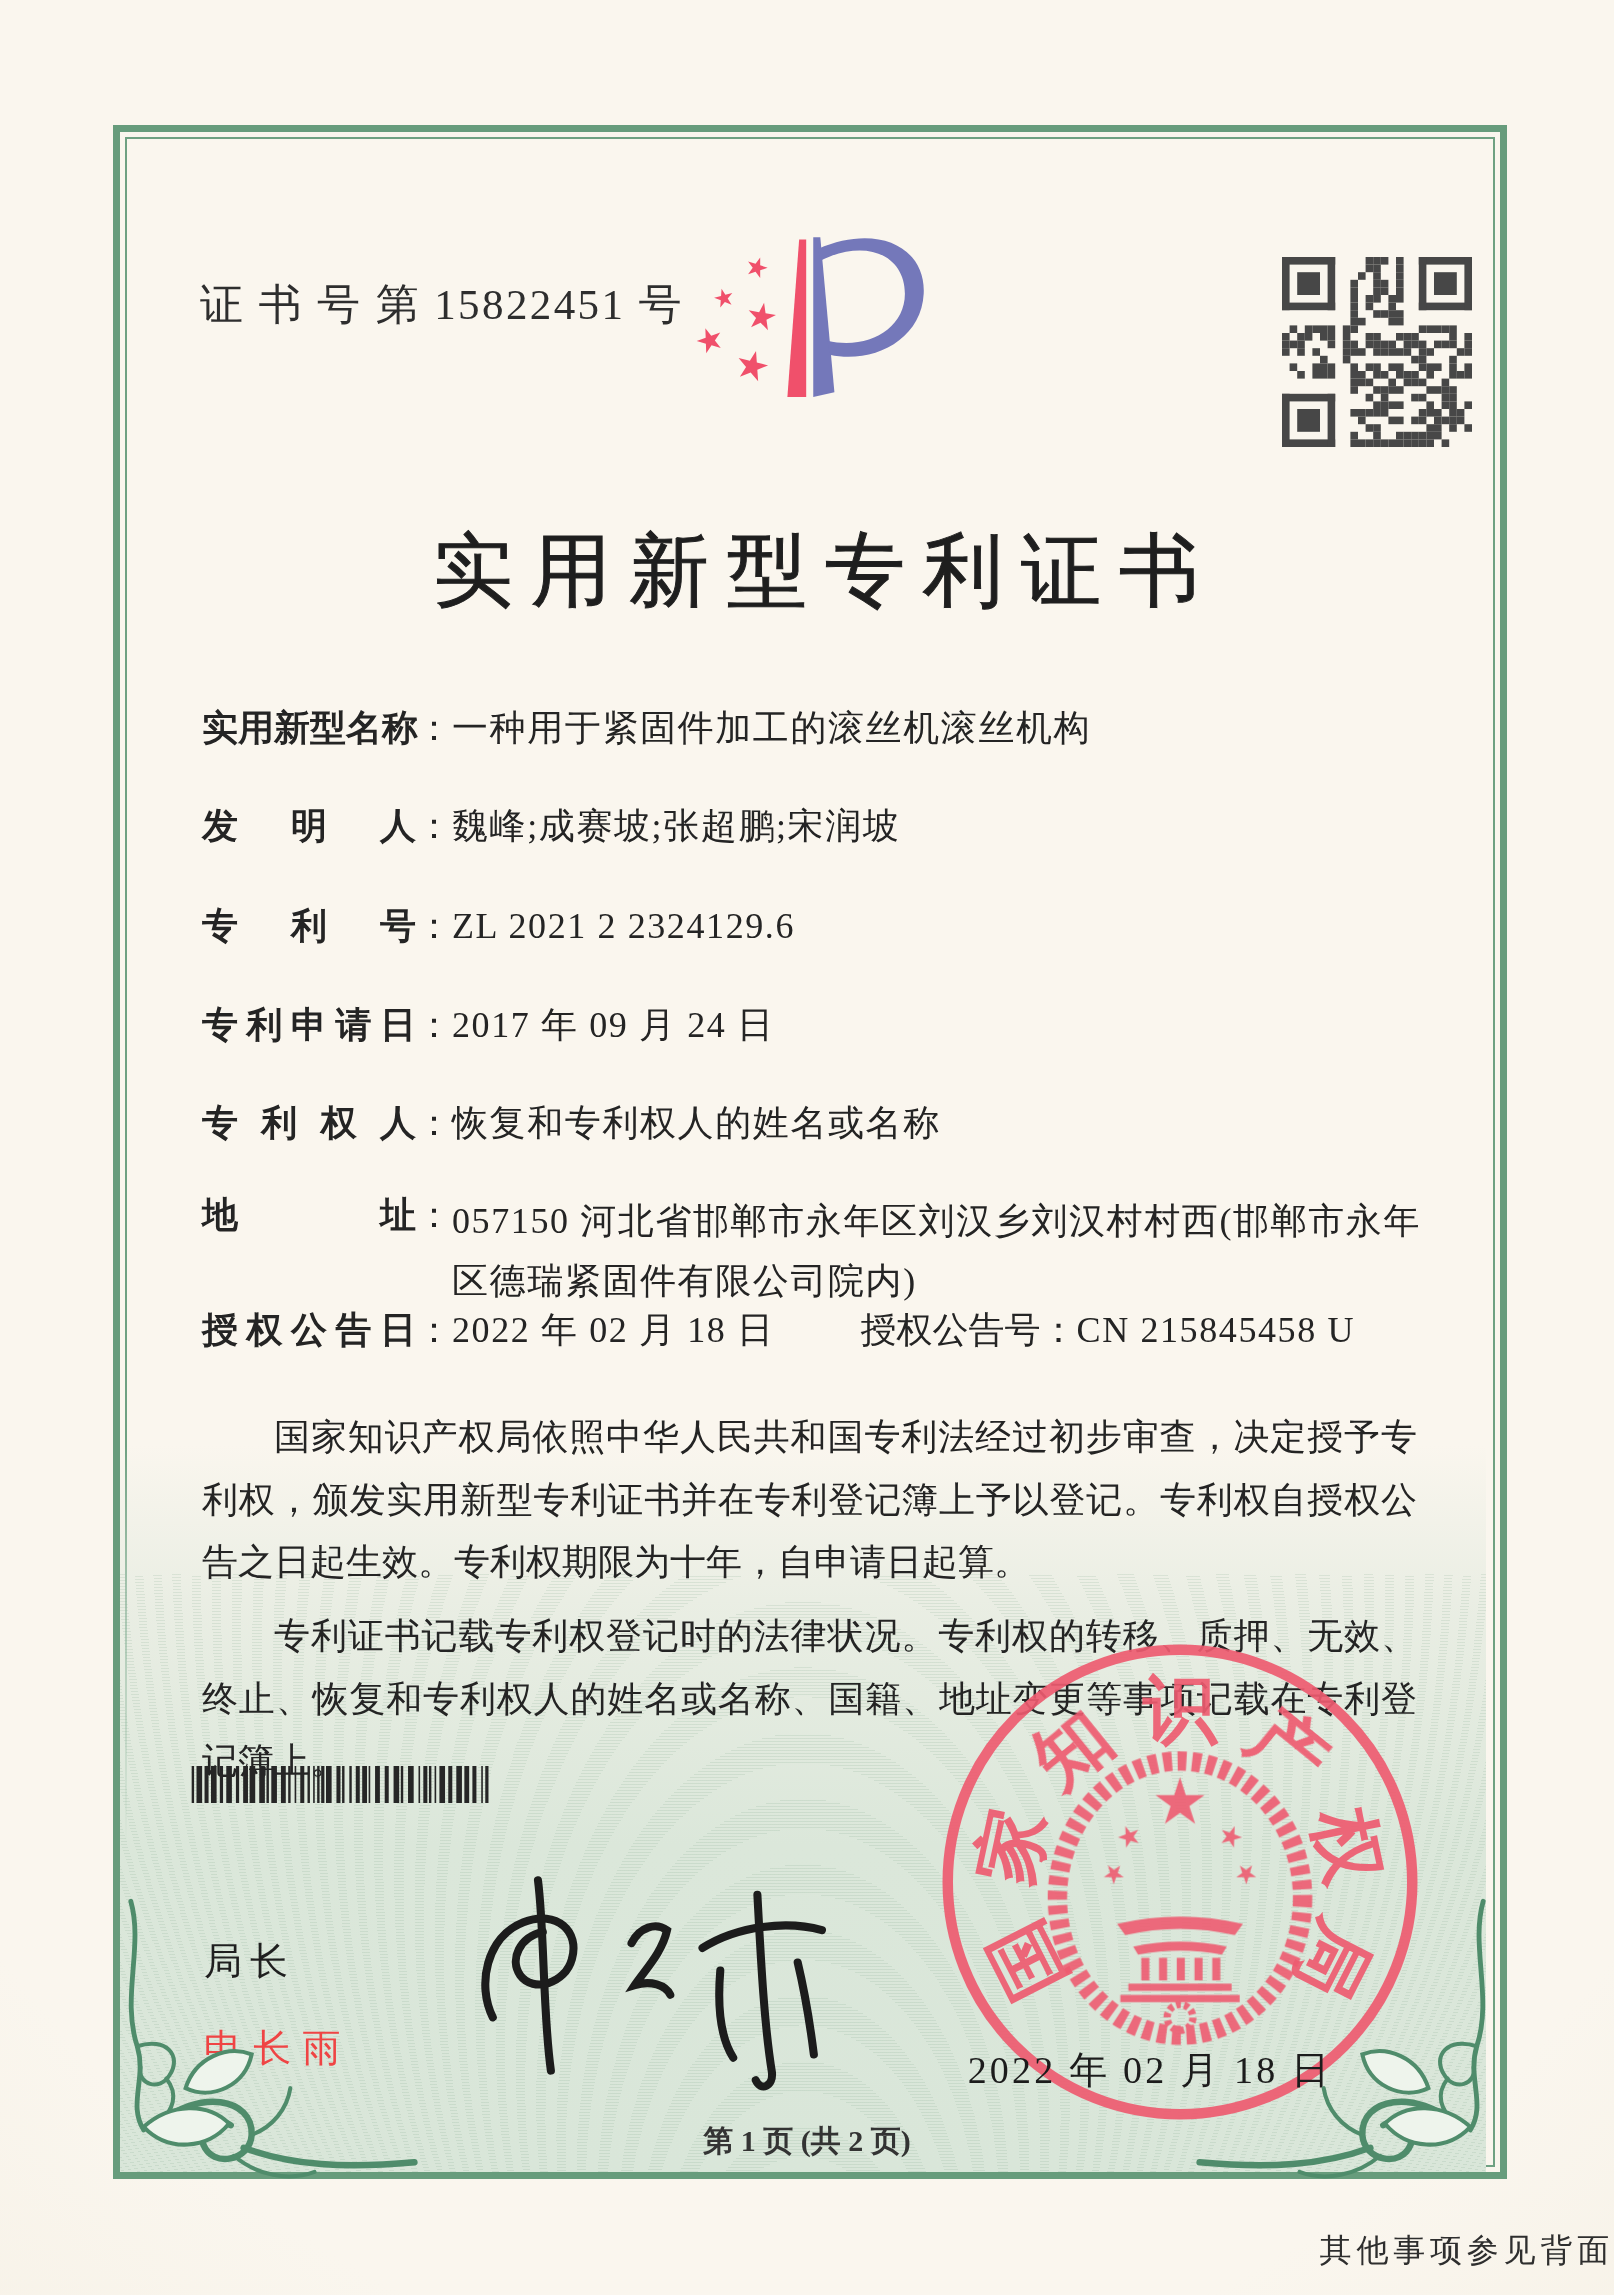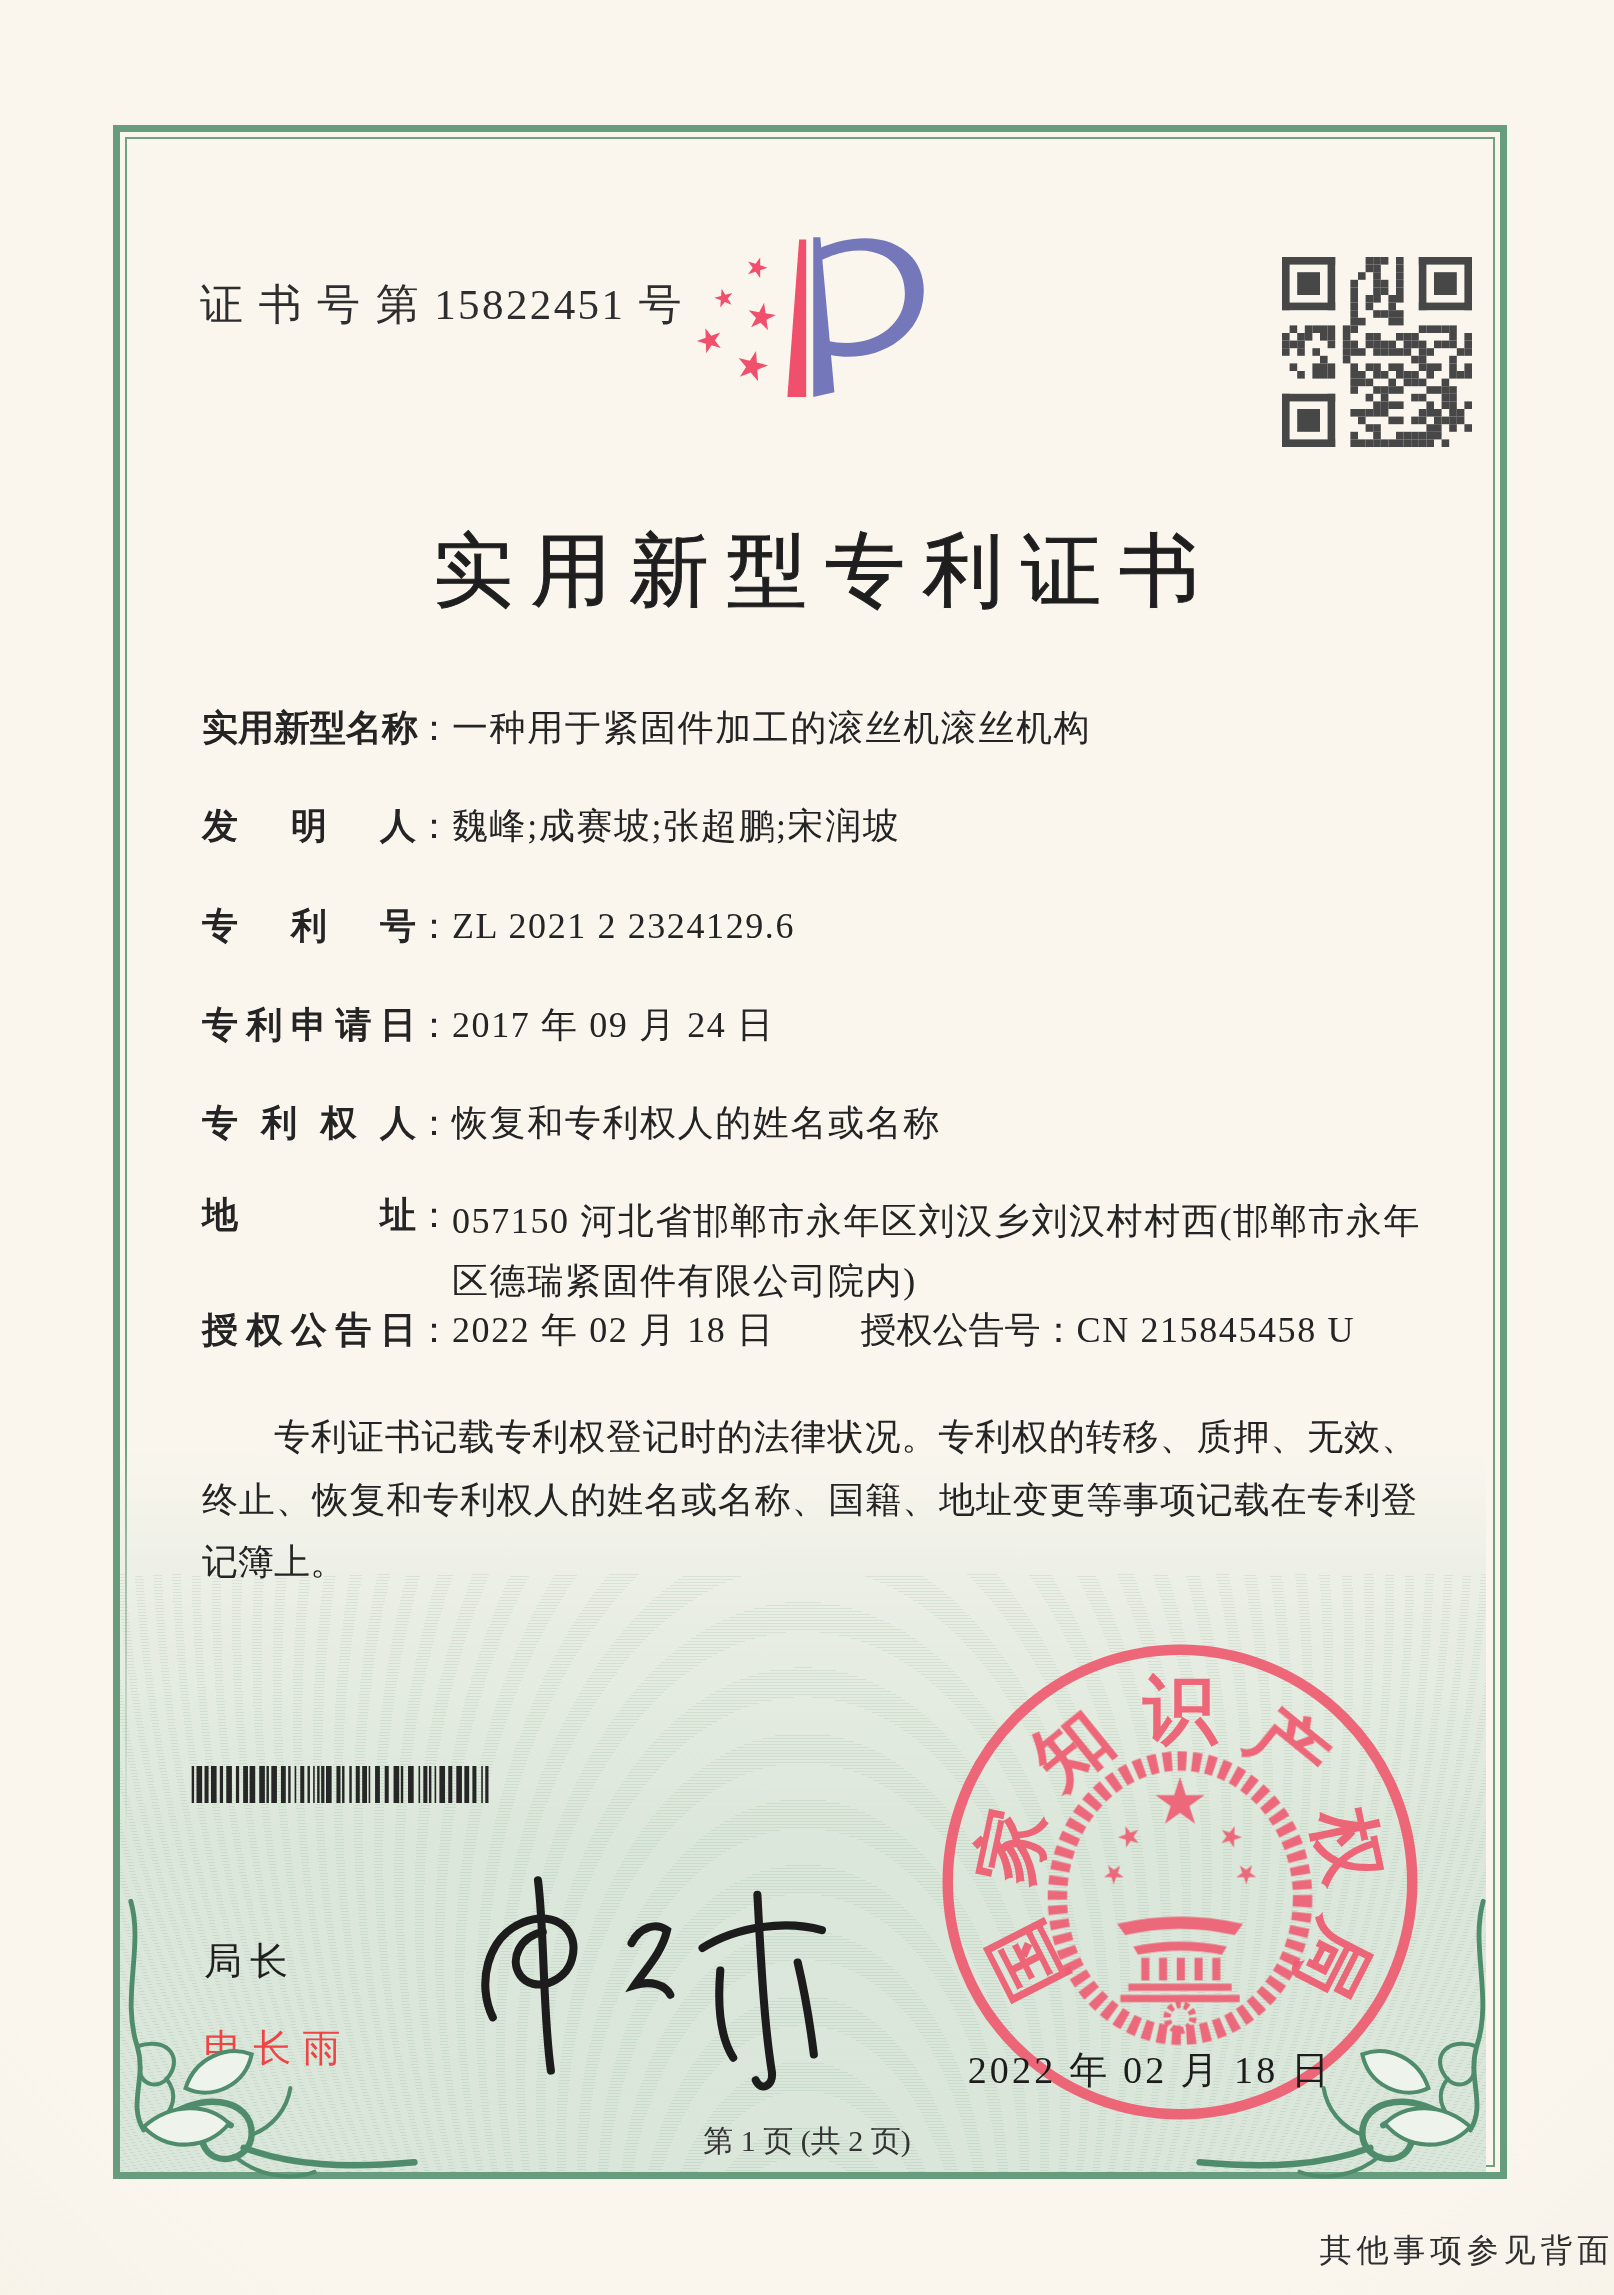--- a/index.html
+++ b/index.html
@@ -37,21 +37,21 @@
   .bodytxt p{margin:0;text-indent:2em;}
   .bodytxt p + p{margin-top:11.3px;}
   
   .dlabel{left:204px;top:1936px;font-size:38px;letter-spacing:8px;
           font-family:"Liberation Sans","DejaVu Sans",sans-serif;color:#1f1f1f;}
   .dname{left:204px;top:2023px;font-size:38px;letter-spacing:11.3px;
          font-family:Liberation Sans, sans-serif;color:#ef4444;}
   
   .sealdate{left:940px;top:2045px;width:420px;text-align:center;font-size:38px;
             letter-spacing:3.2px;color:#1c1c1c;}
-  .pageinfo{left:0;top:2121px;width:1614px;text-align:center;font-size:30px;color:#333;}
+  .pageinfo{left:0;top:2121px;width:1614px;text-align:center;font-size:30px;color:#333;font-weight:bold;}
   .backnote{left:0;top:2229px;width:1614px;text-align:right;font-size:32px;
             letter-spacing:4.8px;color:#2e2e2e;}
   svg{display:block;}
 </style>
 </head>
 <body>
 
 <div class="frame">
   <div class="frame-inner"></div>
 </div>
@@ -317,20 +317,21 @@
 </div>
 <div class="frow" style="top:1191px">
   <span class="flabel" style="vertical-align:top">地址</span><span class="fcolon" style="vertical-align:top">：</span><span class="fvalue addrv">057150 河北省邯郸市永年区刘汉乡刘汉村村西(邯郸市永年区德瑞紧固件有限公司院内)</span>
 </div>
 <div class="frow" style="top:1306px">
   <span class="flabel">授权公告日</span><span class="fcolon">：</span><span class="fvalue">2022 年 02 月 18 日</span>
   <span class="flabel2" style="margin-left:77px">授权公告号</span><span class="fcolon">：</span><span class="fvalue">CN 215845458 U</span>
 </div>
 
 <div class="bodytxt">
+  <p>国家知识产权局依照中华人民共和国专利法经过初步审查，决定授予专利权，颁发实用新型专利证书并在专利登记簿上予以登记。专利权自授权公告之日起生效。专利权期限为十年，自申请日起算。</p>
   <p>专利证书记载专利权登记时的法律状况。专利权的转移、质押、无效、终止、恢复和专利权人的姓名或名称、国籍、地址变更等事项记载在专利登记簿上。</p>
 </div>
 
 <svg id="barcode" class="abs" style="left:191px;top:1766px" width="307" height="37" viewBox="0 0 380 46">
     <rect x="0" y="0" width="3" height="46" fill="#262626"></rect>
     <rect x="6" y="0" width="7" height="46" fill="#262626"></rect>
     <rect x="16" y="0" width="5" height="46" fill="#262626"></rect>
     <rect x="24" y="0" width="7" height="46" fill="#262626"></rect>
     <rect x="35" y="0" width="4" height="46" fill="#262626"></rect>
     <rect x="43" y="0" width="7" height="46" fill="#262626"></rect>

